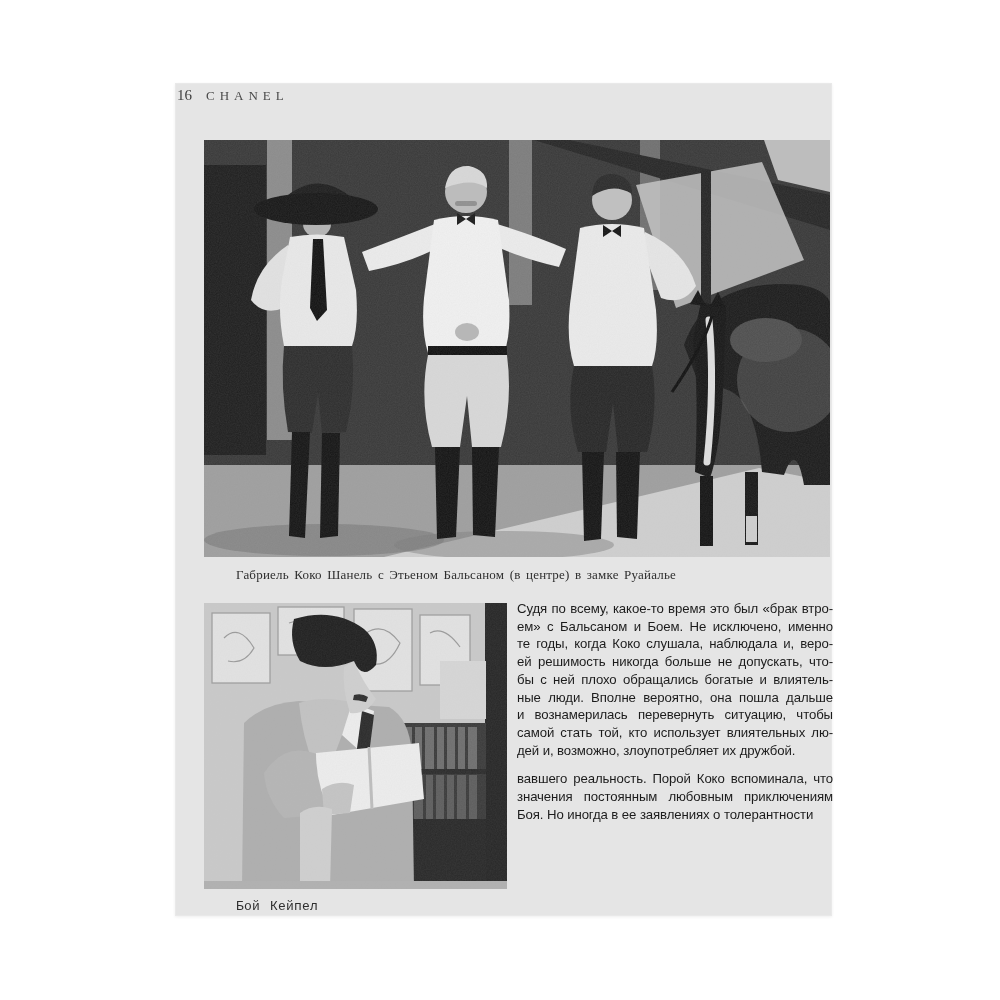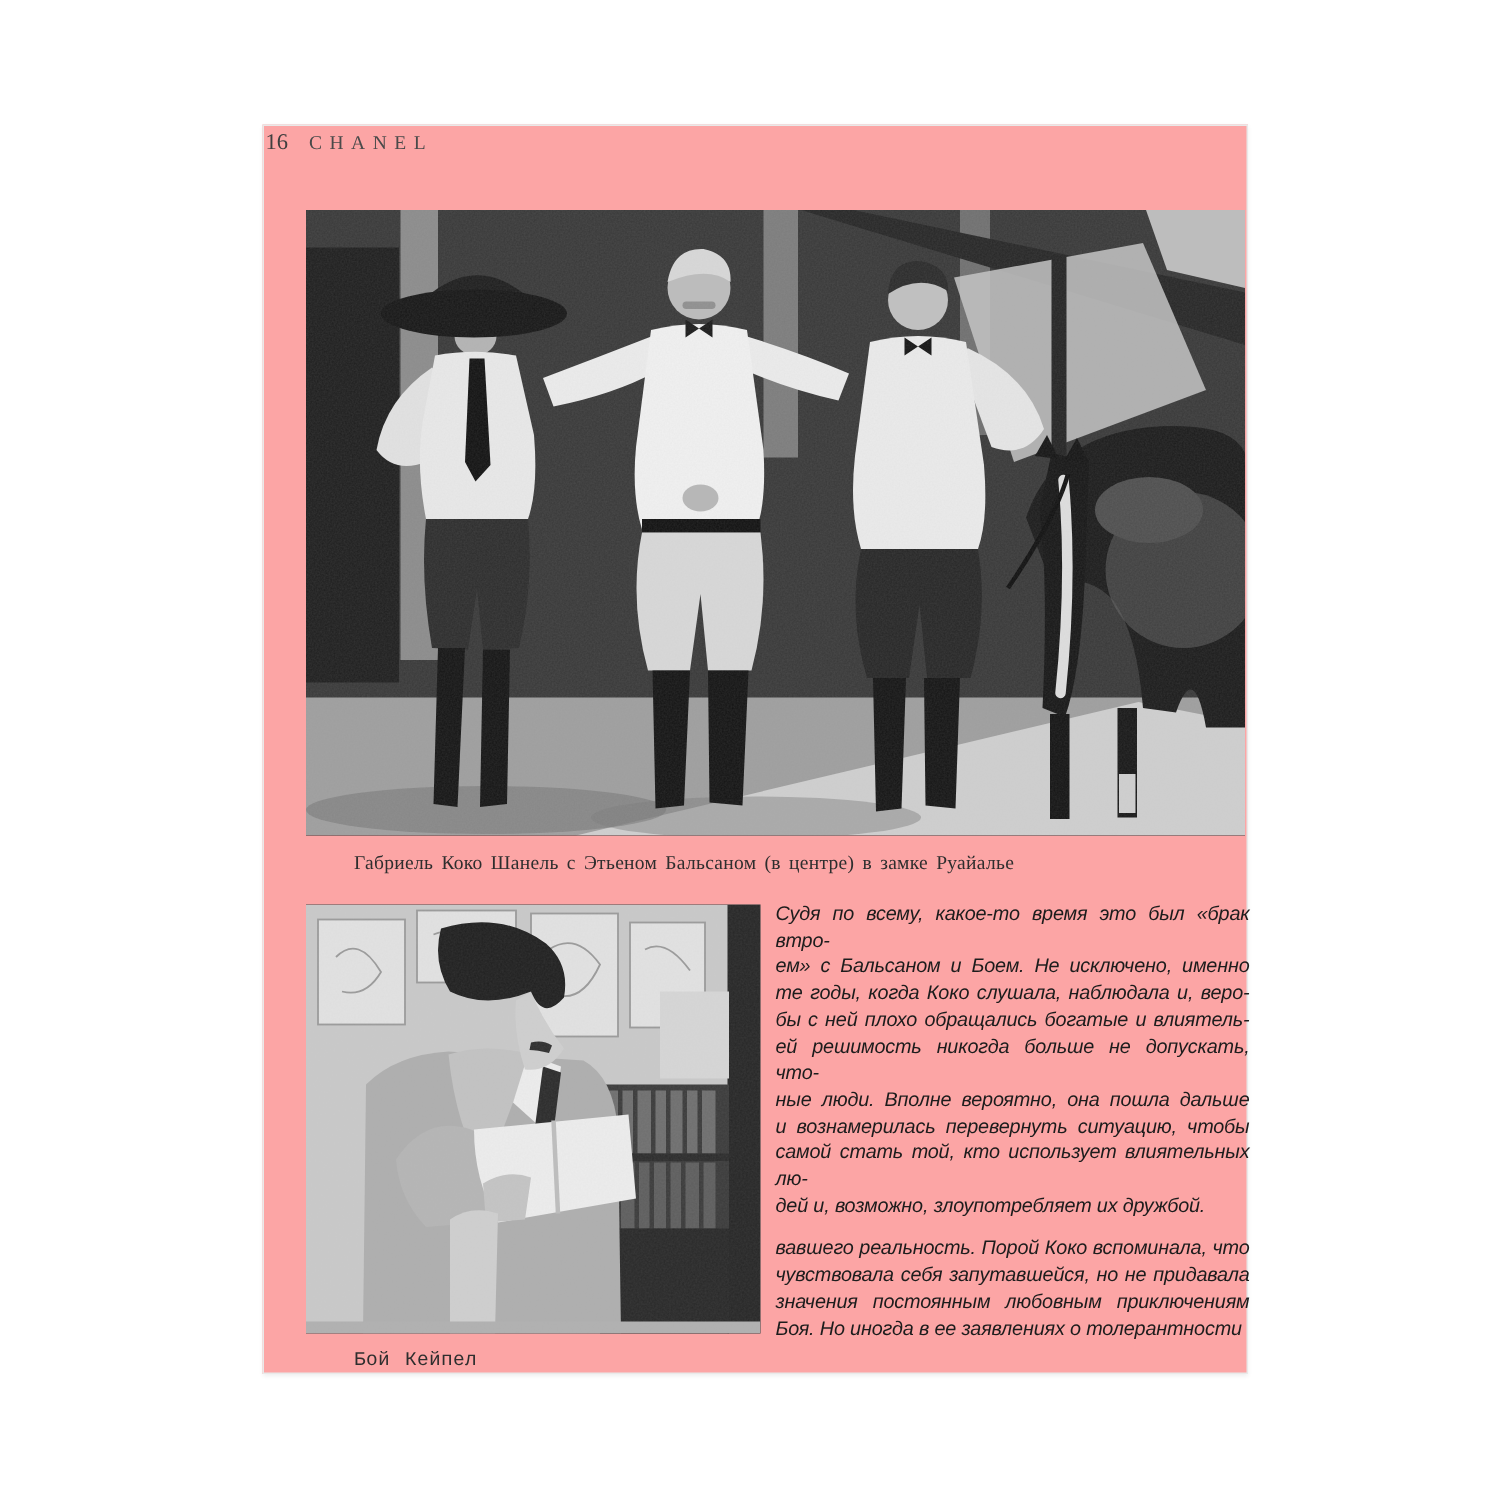--- a/index.html
+++ b/index.html
@@ -3,21 +3,21 @@
 <meta charset="utf-8">
 <style>
   html,body{margin:0;padding:0;}
   body{
     width:1000px;height:1000px;background:#ffffff;position:relative;
     font-family:"Liberation Serif", serif;
     -webkit-font-smoothing:antialiased;
   }
   .page{
     position:absolute;left:175px;top:83px;width:657px;height:833px;
-    background:#fca5a5;border:1px solid #e9e9e9;box-sizing:border-box;
+    background:#e5e5e5;border:1px solid #e9e9e9;box-sizing:border-box;
     box-shadow:0 1px 3px rgba(0,0,0,0.07);
   }
   .pg-header{position:absolute;left:1px;top:2px;white-space:nowrap;}
   .pg-num{
     font-family:"Liberation Serif", serif;font-size:15px;color:#3f3f3f;
   }
   .pg-title{
     font-family:"Liberation Serif", serif;font-size:13px;color:#4a4a4a;
     letter-spacing:5px;margin-left:14px;
   }
@@ -34,21 +34,20 @@
   .article{
     position:absolute;left:341px;top:516px;width:316px;
     font-family:"Liberation Sans", sans-serif;font-size:13.2px;
     line-height:17.7px;color:#1c1c1c;
   }
   .para{margin:0 0 11px 0;}
   .para:last-child{margin-bottom:0;}
   .tl{
     text-align:justify;text-align-last:justify;
     letter-spacing:-0.1px;
-    font-style:italic;
   }
   .para .tl:last-child{text-align-last:left;}
 </style>
 </head>
 <body>
 
 <div class="page">
 
   <div class="pg-header">
     <span class="pg-num">16</span><span class="pg-title">CHANEL</span>
@@ -206,28 +205,27 @@
     </svg>
   </figure>
 
   <figcaption class="caption caption-capel">Бой Кейпел</figcaption>
 
   <div class="article">
     <div class="para">
         <div class="tl">Судя по всему, какое-то время это был «брак втро-</div>
         <div class="tl">ем» с Бальсаном и Боем. Не исключено, именно</div>
         <div class="tl">те годы, когда Коко слушала, наблюдала и, веро-</div>
+        <div class="tl">ей решимость никогда больше не допускать, что-</div>
         <div class="tl">бы с ней плохо обращались богатые и влиятель-</div>
-        <div class="tl">ей решимость никогда больше не допускать, что-</div>
         <div class="tl">ные люди. Вполне вероятно, она пошла дальше</div>
         <div class="tl">и вознамерилась перевернуть ситуацию, чтобы</div>
         <div class="tl">самой стать той, кто использует влиятельных лю-</div>
         <div class="tl">дей и, возможно, злоупотребляет их дружбой.</div>
       </div>
     <div class="para">
         <div class="tl">вавшего реальность. Порой Коко вспоминала, что</div>
-        <div class="tl">чувствовала себя запутавшейся, но не придавала</div>
         <div class="tl">значения постоянным любовным приключениям</div>
         <div class="tl">Боя. Но иногда в ее заявлениях о толерантности</div>
       </div>
   </div>
 
 </div>
 
 </body></html>

